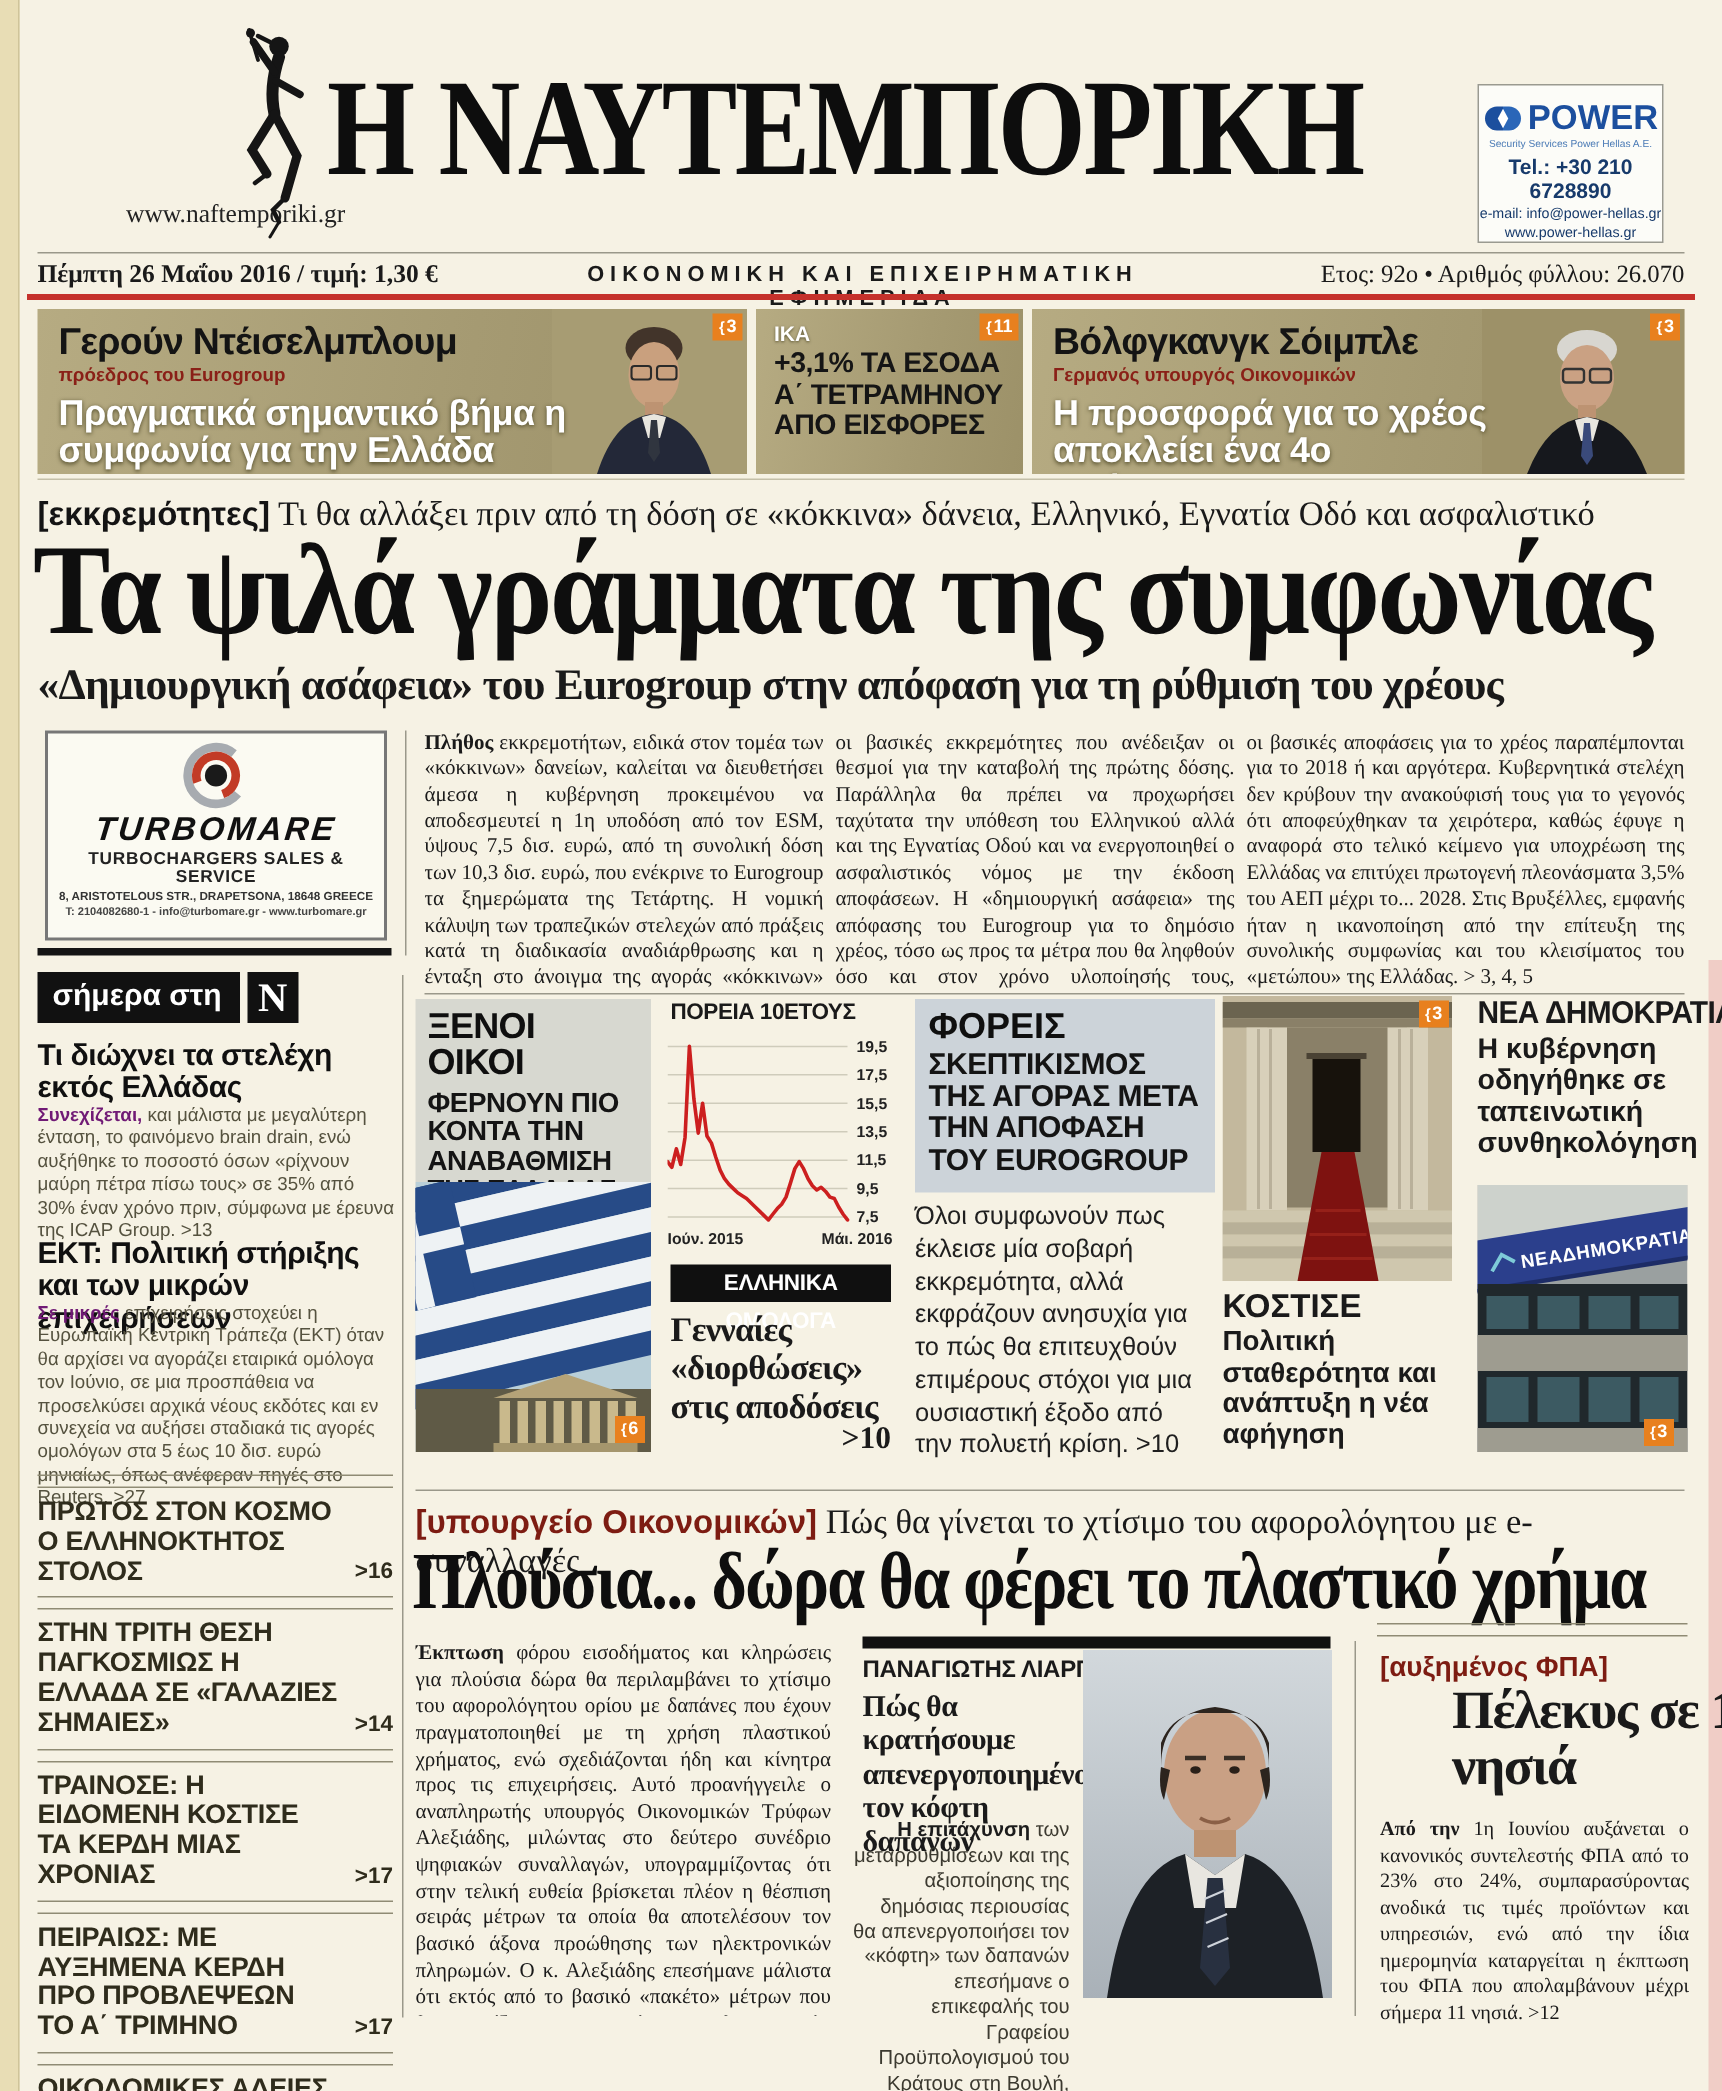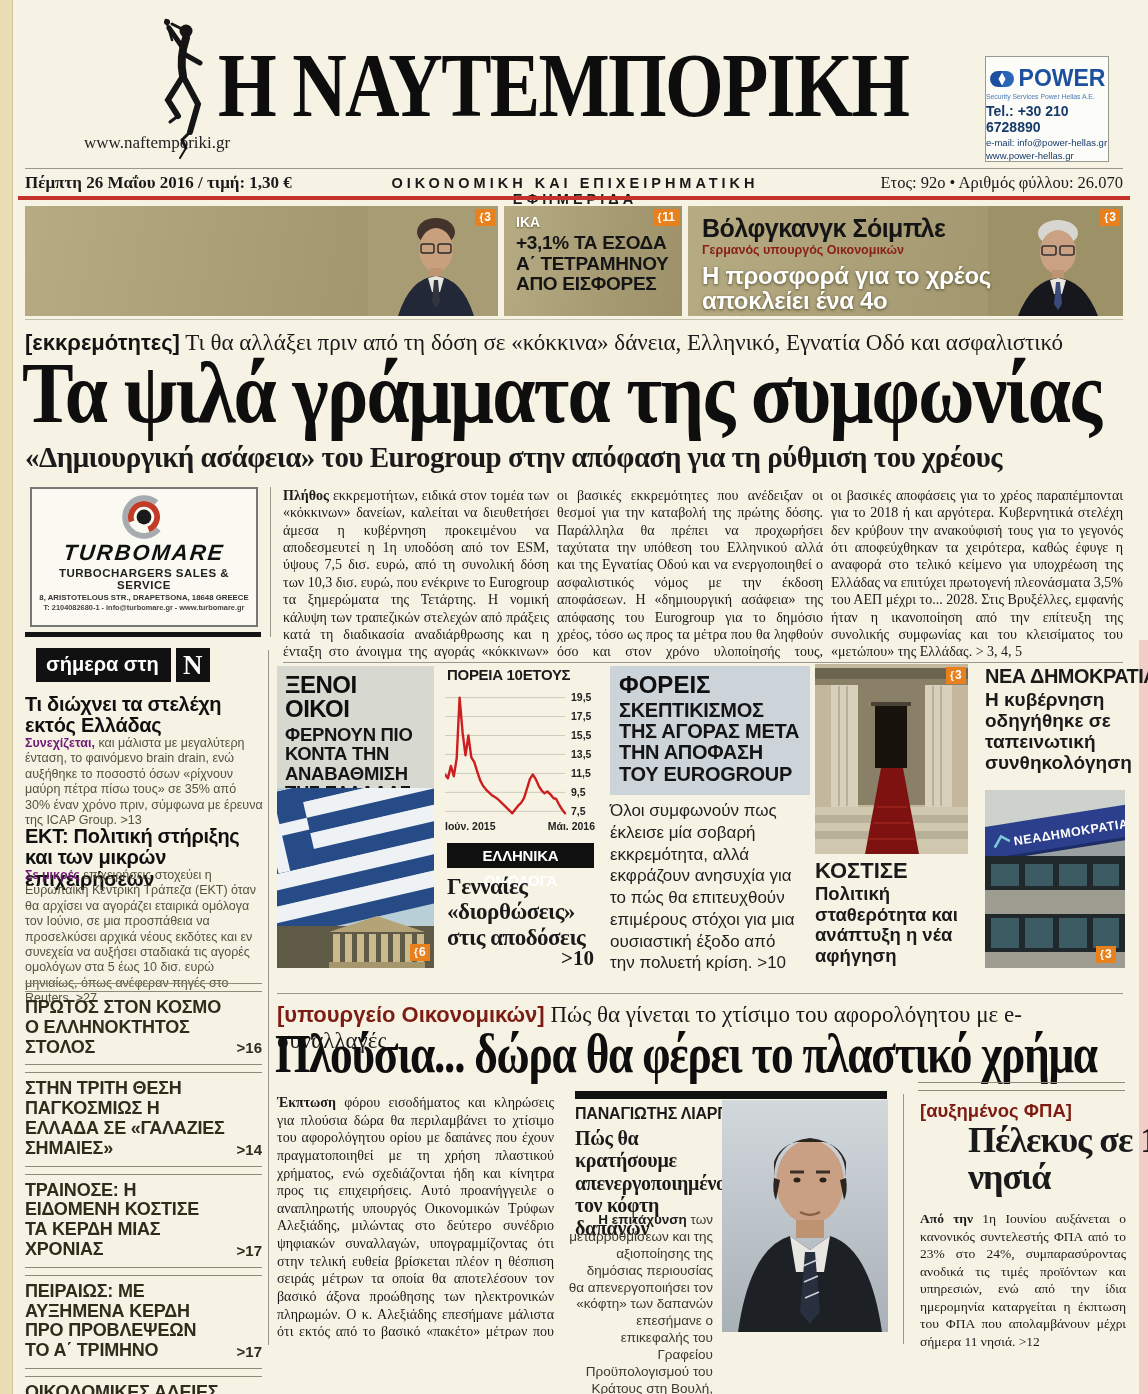--- a/index.html
+++ b/index.html
@@ -10,21 +10,21 @@
   .serif{font-family:"Liberation Serif","DejaVu Serif",serif;}
   .b{font-weight:bold;}
   .just{text-align:justify;}
   .scan-left{left:0;top:0;width:12px;height:1394px;background:#e8ddb5;border-right:1px solid #cfc49a;}
   .scan-right{left:1139px;top:640px;width:9px;height:754px;background:#f0cdc6;}
   
   .website{left:84px;top:133px;font-size:17px;color:#222;}
   .masthead{left:218px;top:26px;font-size:92px;font-weight:bold;letter-spacing:-2px;
             transform:scaleX(0.82);transform-origin:0 50%;white-space:nowrap;color:#0d0d0d;line-height:1.3;}
   .power-box{left:985px;top:56px;width:124px;height:106px;background:#fcfcf8;border:1px solid #9a9a90;
-             padding-top:8px;box-sizing:border-box;}
+             text-align:center;padding-top:8px;box-sizing:border-box;}
   .power-brand-row{display:flex;align-items:center;justify-content:center;gap:4px;}
   .power-brand{color:#1c4f9e;font-weight:bold;font-size:23px;letter-spacing:0;}
   .power-sub{font-size:6.8px;color:#4a7ab5;margin-top:1px;}
   .power-line{font-size:14px;color:#173a6b;margin-top:3px;font-weight:bold;}
   .power-line2{font-size:9.5px;color:#173a6b;margin-top:2px;}
   .rule-thin{background:#9a988a;height:1px;}
   .date-left{left:25px;top:173px;font-size:17px;font-weight:bold;}
   .date-center{left:330px;top:175px;width:490px;text-align:center;font-size:14.5px;font-weight:bold;letter-spacing:4px;}
   .date-right{left:860px;top:173px;width:263px;text-align:right;font-size:16.5px;}
   .red-bar{left:18px;top:196px;width:1112px;height:4px;background:#c5312b;}
@@ -49,21 +49,21 @@
   
   .turbo{left:30px;top:487px;width:228px;height:140px;background:#fbfaf2;border:2px solid #777;
          text-align:center;box-sizing:border-box;padding-top:5px;}
   .turbo-name{font-style:italic;font-weight:bold;font-size:22px;letter-spacing:2px;color:#111;
               font-family:"Liberation Sans",sans-serif;transform:skewX(-6deg);}
   .turbo-l1{font-size:11.5px;font-weight:bold;letter-spacing:0.5px;color:#222;margin-top:1px;}
   .turbo-l2{font-size:7.8px;font-weight:bold;color:#333;margin-top:2px;}
   .turbo-l3{font-size:7.4px;font-weight:bold;color:#444;margin-top:1px;}
   
   .side-rule-thick{left:25px;top:632px;width:236px;height:5px;background:#141414;}
-  .side-header{left:36px;top:648px;display:flex;gap:5px;align-items:stretch;}
+  .side-header{left:25px;top:648px;display:flex;gap:5px;align-items:stretch;}
   .side-header-bar{background:#111;color:#fff;font-weight:bold;font-size:20px;padding:5px 12px 6px 10px;}
   .side-header-n{background:#111;color:#fff;width:34px;display:flex;align-items:center;justify-content:center;
                  font-family:"Liberation Serif",serif;font-weight:bold;font-size:27px;}
   .story-title{font-size:20px;font-weight:bold;color:#101010;line-height:1.07;letter-spacing:-0.3px;}
   .story-body{font-size:12.5px;line-height:1.23;color:#55523f;}
   .story-body .lead{color:#701a75;}
   .teasers{left:25px;top:983px;width:237px;}
   .hr2{height:7px;border-top:1px solid #8f8b74;border-bottom:1px solid #8f8b74;}
   .teaser{position:relative;padding:6px 0 7px 0;}
   .teaser-title{font-size:18px;font-weight:bold;line-height:1.1;color:#2f2c1c;letter-spacing:-0.2px;width:200px;}
@@ -149,20 +149,25 @@
     <div class="power-line2">www.power-hellas.gr</div>
   </div>
 
   <div class="abs rule-thin" style="left:25px;top:168px;width:1098px"></div>
   <div class="abs date-left serif">Πέμπτη 26 Μαΐου 2016 / τιμή: 1,30 €</div>
   <div class="abs date-center sans">ΟΙΚΟΝΟΜΙΚΗ ΚΑΙ ΕΠΙΧΕΙΡΗΜΑΤΙΚΗ ΕΦΗΜΕΡΙΔΑ</div>
   <div class="abs date-right serif">Ετος: 92ο • Αριθμός φύλλου: 26.070</div>
   <div class="abs red-bar"></div>
 
   <div class="abs panel sans" style="left:25px;width:473px">
+    <div style="position:absolute;left:14px;top:10px;width:340px;z-index:2">
+      <div class="panel-name">Γερούν Ντέισελμπλουμ</div>
+      <div class="panel-role">πρόεδρος του Eurogroup</div>
+      <div class="panel-quote">Πραγματικά σημαντικό βήμα η συμφωνία για την Ελλάδα</div>
+    </div>
     <svg style="position:absolute;right:0;top:0" width="130" height="110" viewBox="0 0 130 110">
       <rect width="130" height="110" fill="#a79c73"></rect>
       <ellipse cx="68" cy="26" rx="19" ry="14" fill="#42342a"></ellipse>
       <ellipse cx="68" cy="44" rx="17" ry="22" fill="#c9a07e"></ellipse>
       <rect x="53" y="38" width="13" height="9" rx="2" fill="none" stroke="#2a2a2a" stroke-width="1.4"></rect>
       <rect x="70" y="38" width="13" height="9" rx="2" fill="none" stroke="#2a2a2a" stroke-width="1.4"></rect>
       <rect x="62" y="62" width="12" height="10" fill="#bd9372"></rect>
       <path d="M30,110 Q42,72 68,70 Q94,72 106,110 Z" fill="#232838"></path>
       <polygon points="60,72 68,70 76,72 72,86 64,86" fill="#e8e6df"></polygon>
       <polygon points="66,74 70,74 72,96 68,102 64,96" fill="#30353f"></polygon>

